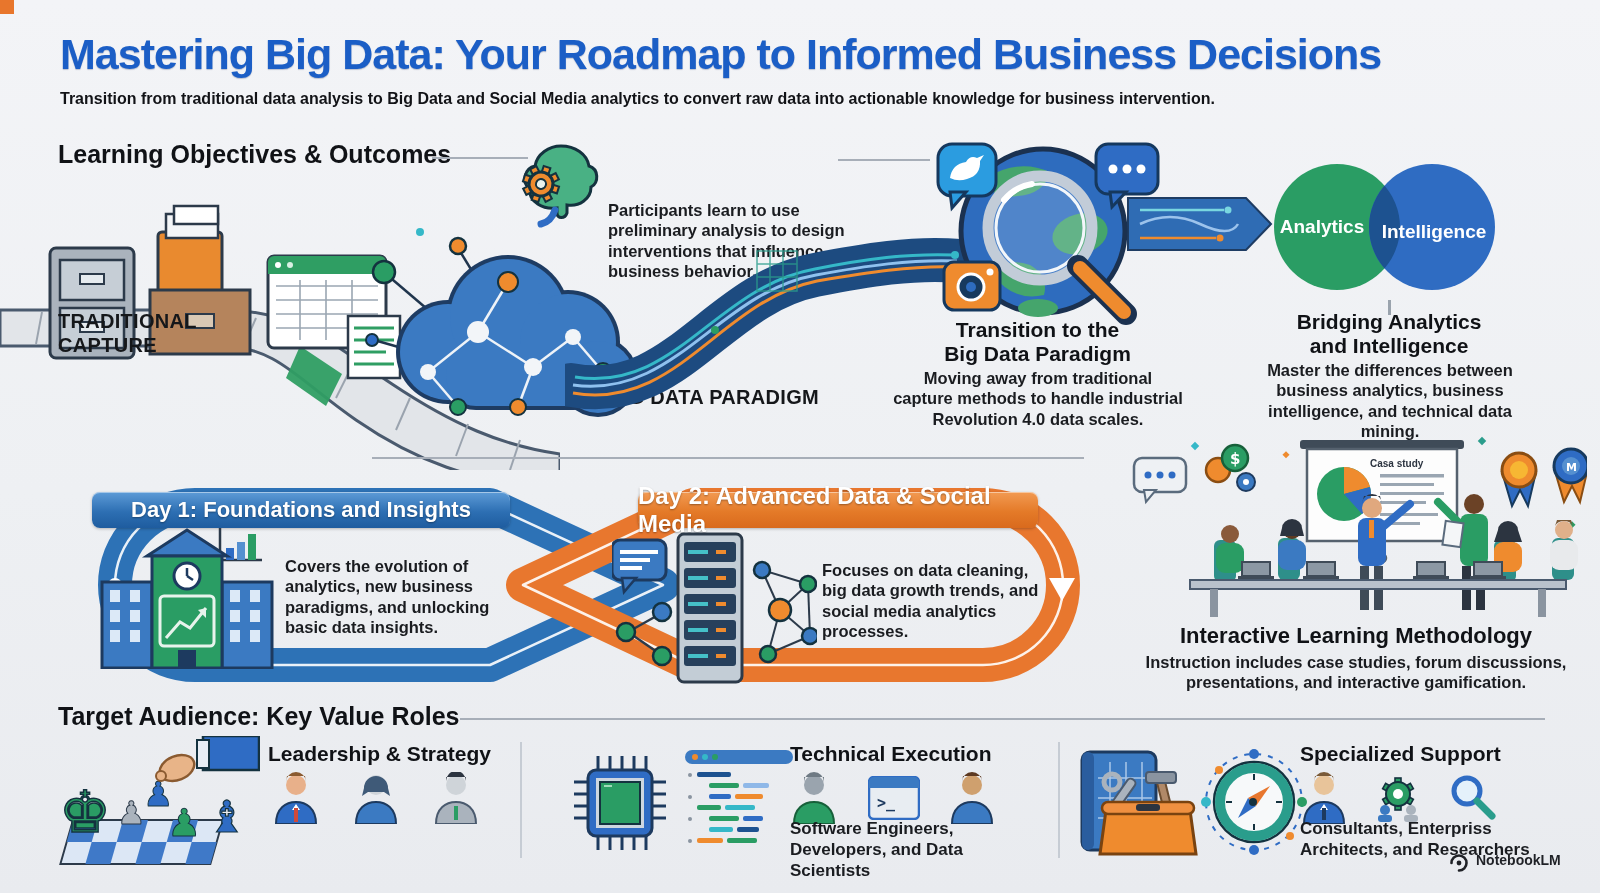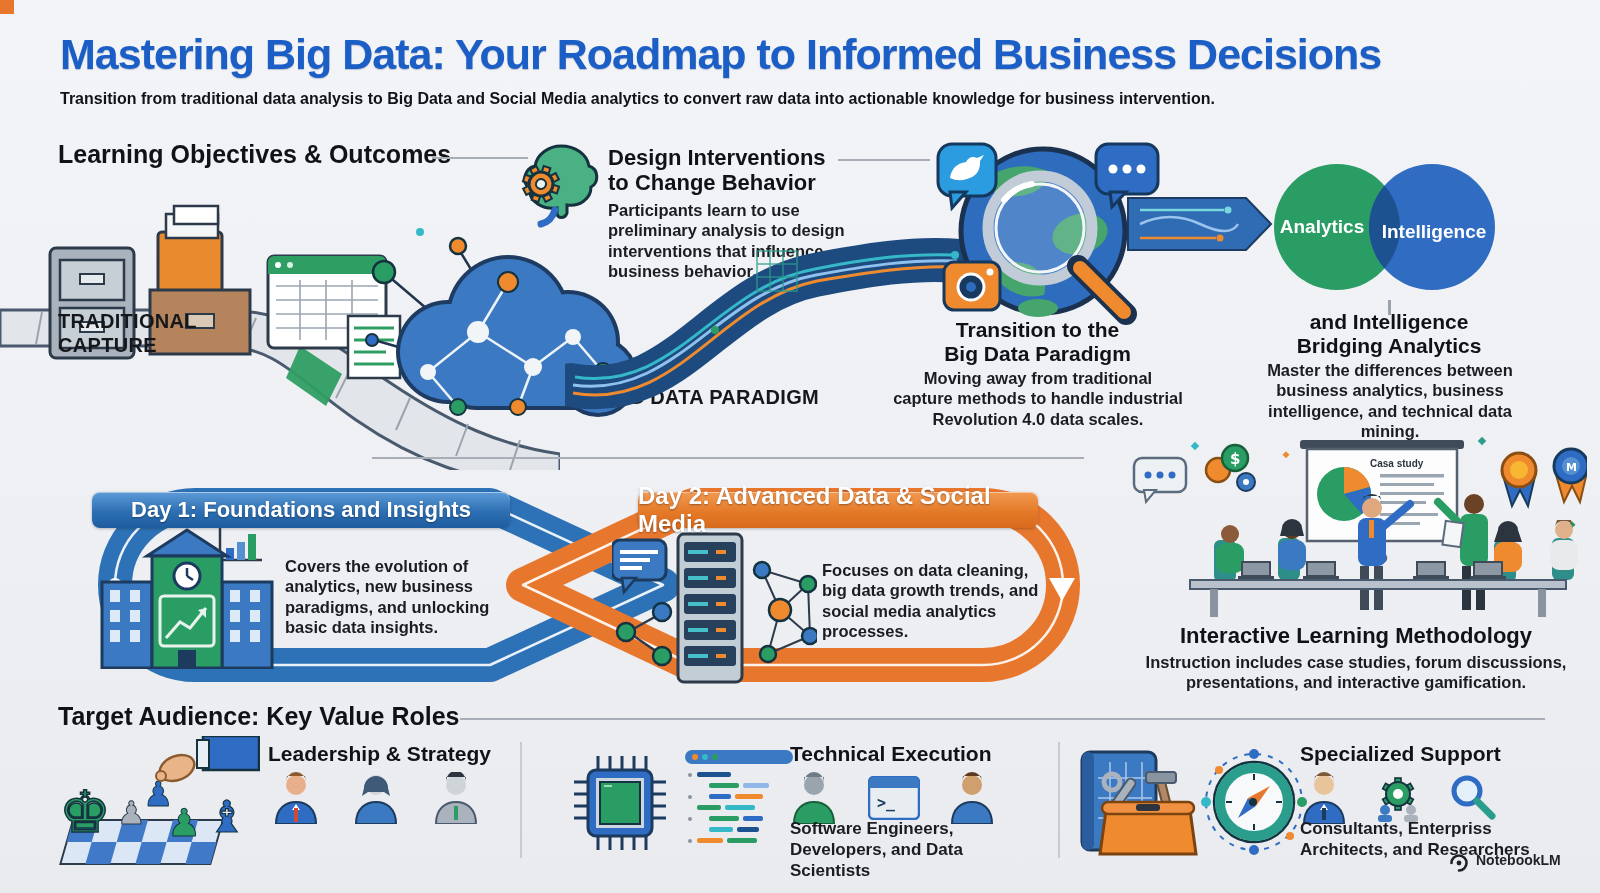--- a/index.html
+++ b/index.html
@@ -112,24 +112,20 @@
         <rect x="23" y="26" width="7" height="8" transform="rotate(180 26 44)"></rect>
         <rect x="23" y="26" width="7" height="8" transform="rotate(225 26 44)"></rect>
         <rect x="23" y="26" width="7" height="8" transform="rotate(270 26 44)"></rect>
         <rect x="23" y="26" width="7" height="8" transform="rotate(315 26 44)"></rect>
       </g>
       <circle cx="26" cy="44" r="12" fill="#ef8b2e" stroke="#14323f" stroke-width="3"></circle>
       <circle cx="26" cy="44" r="5" fill="#e9f2ec" stroke="#14323f" stroke-width="2"></circle>
     </g>
   </svg>
 
-  <div class="blockTitle abs" style="left:608px;top:146px">
-    <span class="line">Design Interventions</span>
-    <span class="line">to Change Behavior</span>
-  </div>
   <div class="hr abs" style="left:838px;top:159px;width:92px"></div>
   <p class="body abs" style="left:608px;top:200px;width:252px;margin:0">Participants learn to use preliminary analysis to design interventions that influence business behavior.</p>
 
   <svg class="abs" style="left:358px;top:222px" width="282" height="218" viewBox="0 0 282 218">
     <g stroke="#20354d" stroke-width="2.5">
       <line x1="28" y1="52" x2="82" y2="98"></line>
         <line x1="100" y1="26" x2="128" y2="72"></line>
         <line x1="16" y1="118" x2="58" y2="130"></line>
     </g>
     <circle cx="26" cy="50" r="11" fill="#2a9d64" stroke="#14323f" stroke-width="2.5"></circle>
@@ -242,22 +238,22 @@
       </defs>
     <circle cx="75" cy="75" r="63" fill="#2a9d64"></circle>
     <circle cx="170" cy="75" r="63" fill="#2f6cc2"></circle>
     <circle cx="170" cy="75" r="63" fill="#1d5290" clip-path="url(#vennA)"></circle>
   </svg>
   <div class="vennLabel abs" style="left:1272px;top:216px;width:100px">Analytics</div>
   <div class="vennLabel abs" style="left:1372px;top:221px;width:124px">Intelligence</div>
   <div class="abs" style="left:1388px;top:300px;width:3px;height:15px;background:#9aa3ad"></div>
 
   <div class="blockTitle center abs" style="left:1264px;top:310px;width:250px;font-size:21px">
+    <span class="line">Bridging Analytics</span>
     <span class="line">and Intelligence</span>
-    <span class="line">Bridging Analytics</span>
   </div>
   <p class="body center abs" style="left:1242px;top:360px;width:296px;margin:0">Master the differences between business analytics, business intelligence, and technical data mining.</p>
 
   <div class="hr abs" style="left:372px;top:457px;width:712px"></div>
 
   <svg class="abs" style="left:45px;top:480px" width="1090" height="215" viewBox="0 0 1090 215">
     <path d="M 150 25 H 445 L 618 105 L 445 185 H 150 A 80 80 0 0 1 150 25 Z" fill="none" stroke="#2d72b6" stroke-width="34" stroke-linejoin="round"></path>
     <path d="M 150 25 H 445 L 618 105 L 445 185 H 150 A 80 80 0 0 1 150 25 Z" fill="none" stroke="#ffffff" stroke-width="2.5" opacity=".9" stroke-linejoin="round"></path>
     <path d="M 648 25 H 938 A 80 80 0 1 1 938 185 H 648 L 478 105 Z" fill="none" stroke="#e8772e" stroke-width="34" stroke-linejoin="round"></path>
     <path d="M 648 25 H 938 A 80 80 0 1 1 938 185 H 648 L 478 105 Z" fill="none" stroke="#ffffff" stroke-width="2.5" opacity=".9" stroke-linejoin="round"></path>

